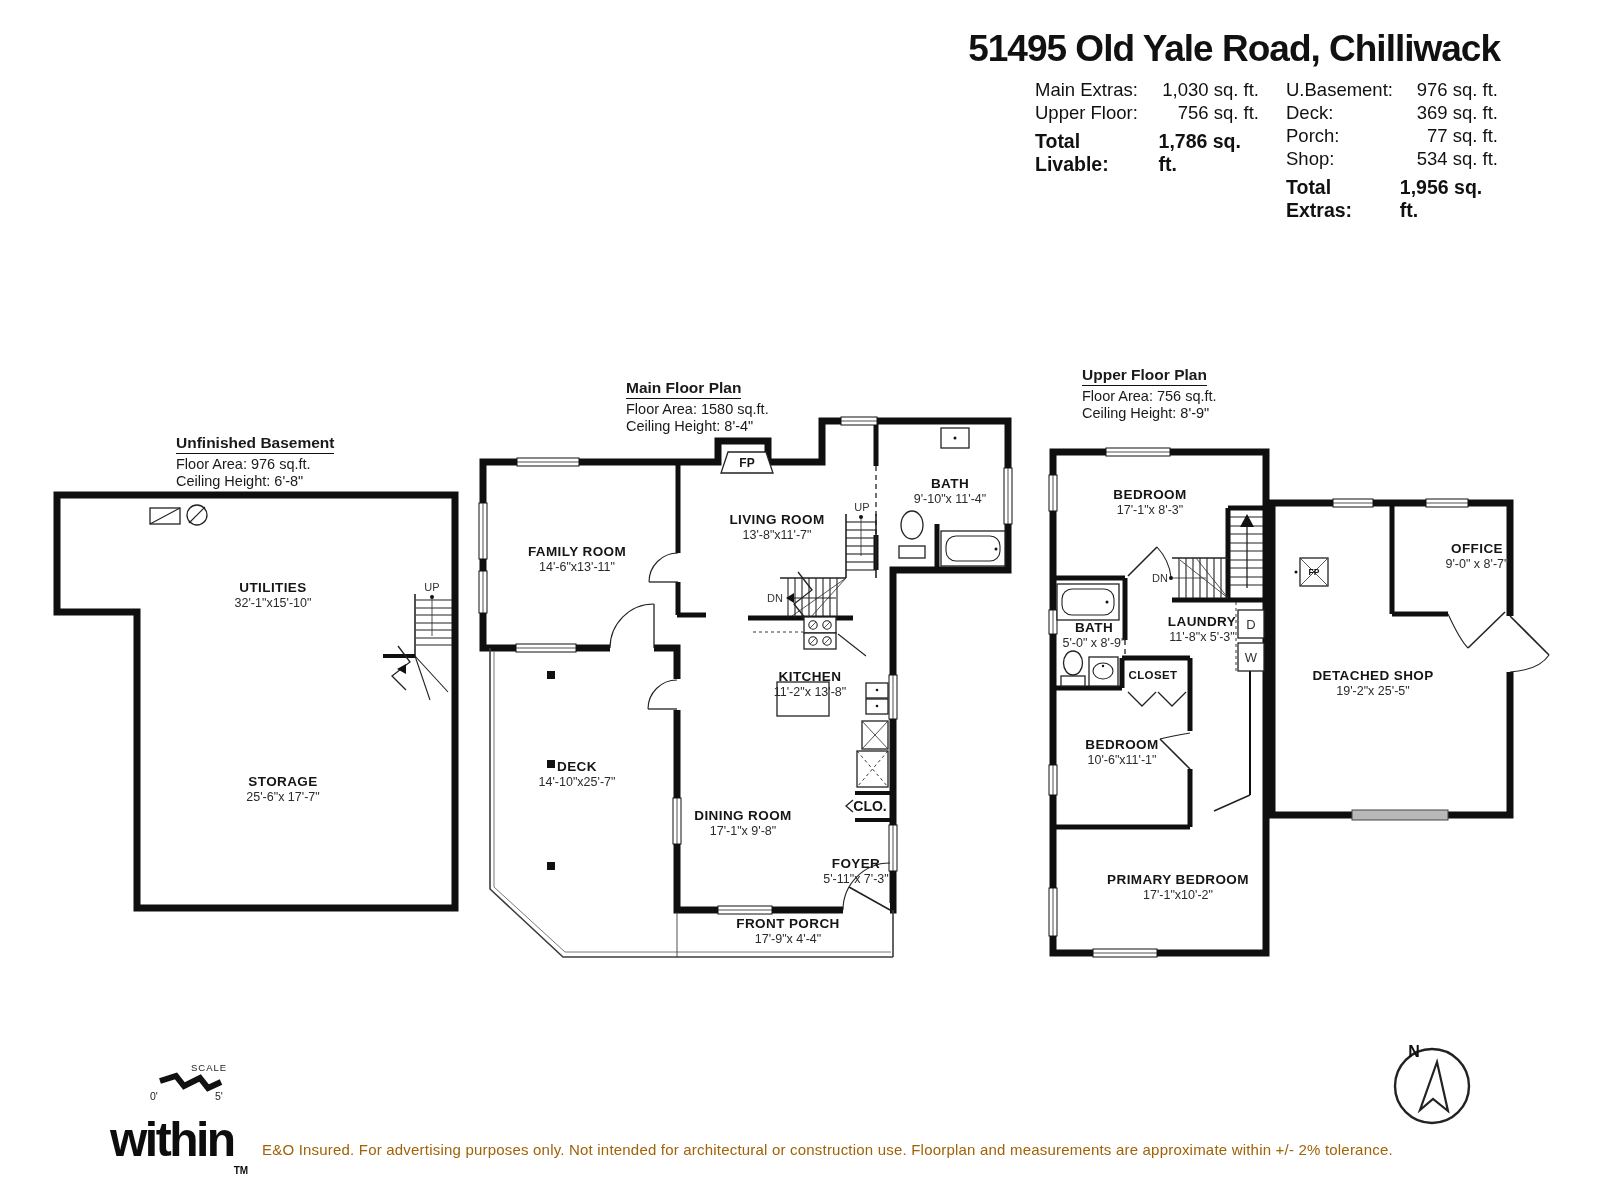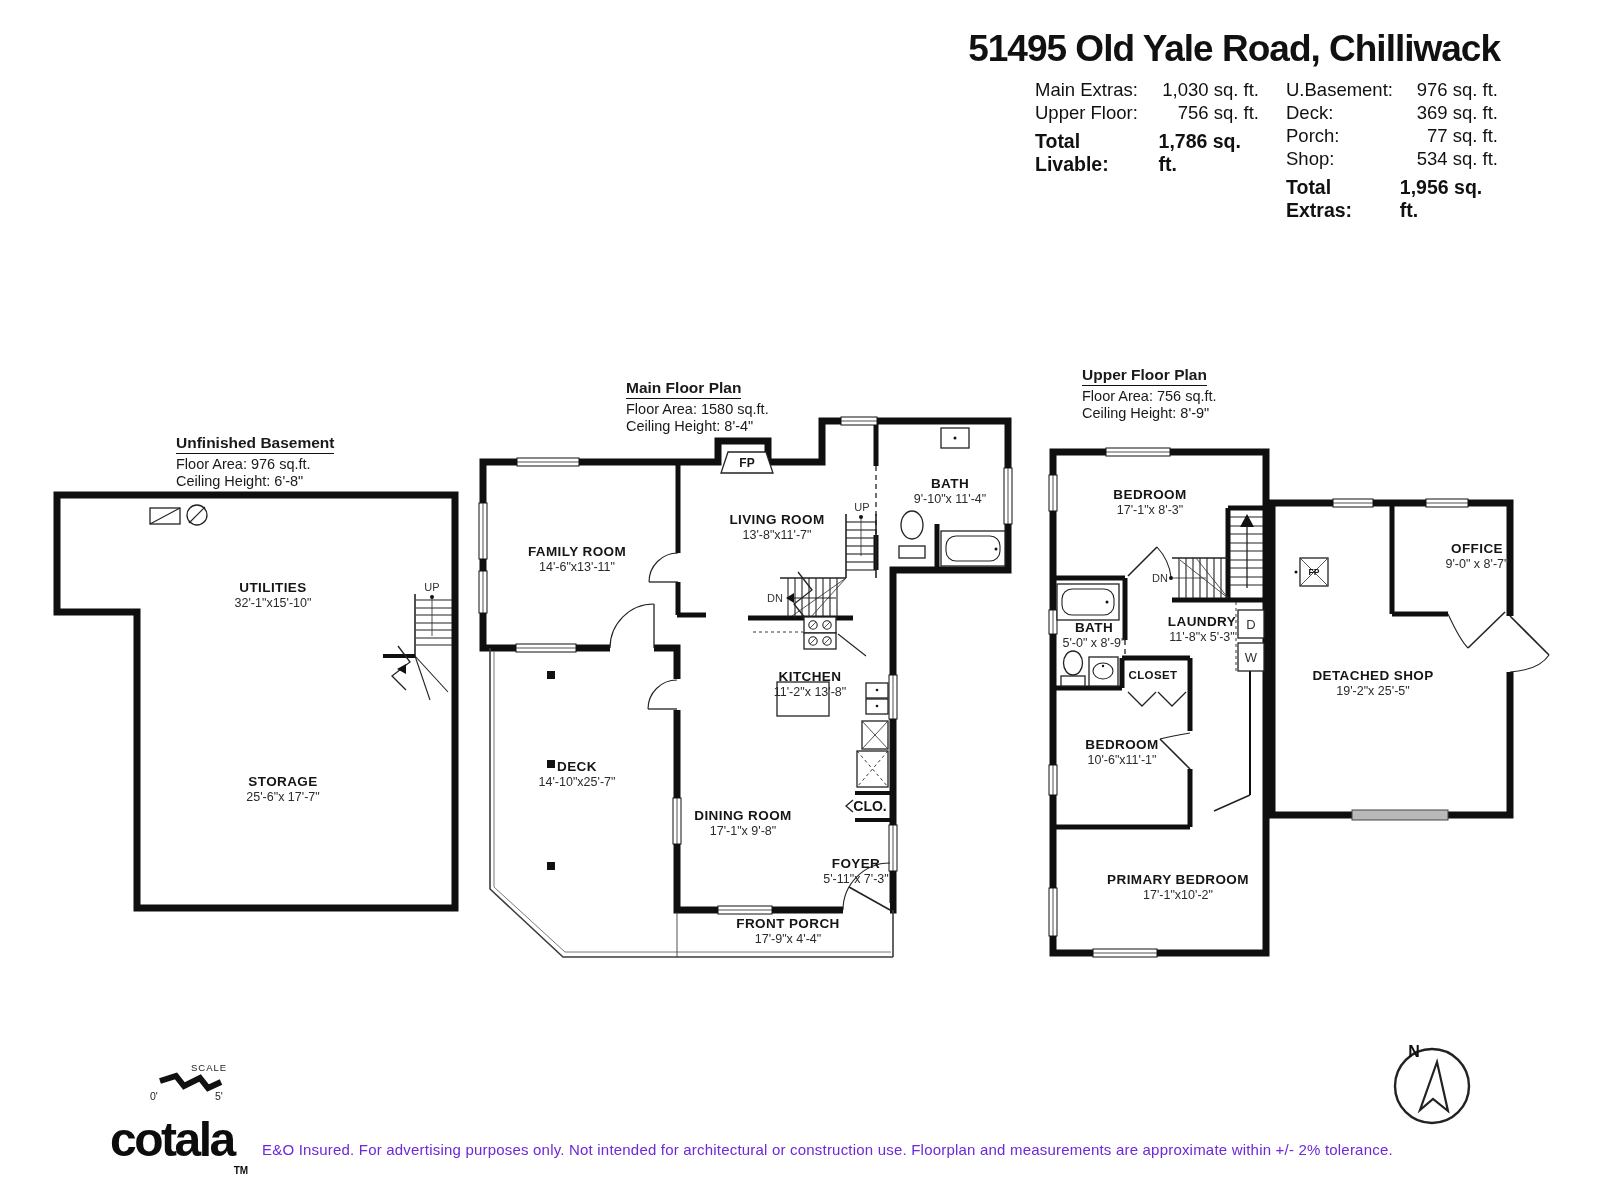--- a/index.html
+++ b/index.html
@@ -18,21 +18,21 @@
   .room-label{position:absolute;transform:translateX(-50%);text-align:center;white-space:nowrap;}
   .room-name{font-weight:bold;font-size:13.5px;letter-spacing:.4px;color:#151515;}
   .room-dims{font-size:12.5px;color:#2a2a2a;margin-top:1px;}
   .lbl-xs{position:absolute;transform:translate(-50%,-50%);font-size:11px;color:#333;white-space:nowrap;}
   .lbl-bold{font-weight:bold;color:#151515;}
   
   .scale-label{position:absolute;left:147px;top:1062px;font-size:9.5px;letter-spacing:1px;color:#222;margin-left:44px;}
   .scale-num{position:absolute;font-size:10.5px;color:#222;}
   .brand{position:absolute;left:110px;top:1112px;font-size:48px;font-weight:bold;letter-spacing:-2.5px;color:#0d0d0d;}
   .brand sup{font-size:10px;letter-spacing:0;vertical-align:-18px;}
-  .disclaimer{position:absolute;left:262px;top:1141px;font-size:15px;color:#6d28d9;letter-spacing:.2px;}
+  .disclaimer{position:absolute;left:262px;top:1141px;font-size:15px;color:#a16207;letter-spacing:.2px;}
   .north-n{position:absolute;left:1414px;top:1052px;transform:translate(-50%,-50%);font-size:16px;font-weight:bold;}
   svg{position:absolute;left:0;top:0;}
   
   .w7{stroke:#0f0f0f;stroke-width:7;fill:none;}
   .w5{stroke:#0f0f0f;stroke-width:5;fill:none;}
   .w4{stroke:#0f0f0f;stroke-width:4;fill:none;}
   .w2{stroke:#0f0f0f;stroke-width:2;fill:none;}
   .t{stroke:#222;stroke-width:1.1;fill:none;}
   .t13{stroke:#222;stroke-width:1.3;fill:none;}
   .t16{stroke:#222;stroke-width:1.6;fill:none;}
@@ -494,15 +494,15 @@
 <div class="lbl-xs lbl-bold" style="left:747px;top:463px;font-size:12px;">FP</div>
 <div class="lbl-xs lbl-bold" style="left:870px;top:806px;font-size:14px;">CLO.</div>
 <div class="lbl-xs" style="left:1160px;top:578px;">DN</div>
 <div class="lbl-xs" style="left:1251px;top:624px;font-size:13px;">D</div>
 <div class="lbl-xs" style="left:1251px;top:657px;font-size:13px;">W</div>
 <div class="lbl-xs lbl-bold" style="left:1314px;top:572px;font-size:8.5px;">FP</div>
 
 <div class="scale-label">SCALE</div>
 <div class="scale-num" style="left:150px;top:1090px;">0'</div>
 <div class="scale-num" style="left:215px;top:1090px;">5'</div>
-<div class="brand"><span>cotala</span><sup>TM</sup></div>
+<div class="brand"><span>within</span><sup>TM</sup></div>
 <div class="disclaimer">E&amp;O Insured. For advertising purposes only. Not intended for architectural or construction use. Floorplan and measurements are approximate within +/- 2% tolerance.</div>
 <div class="north-n">N</div>
 
 </body></html>

